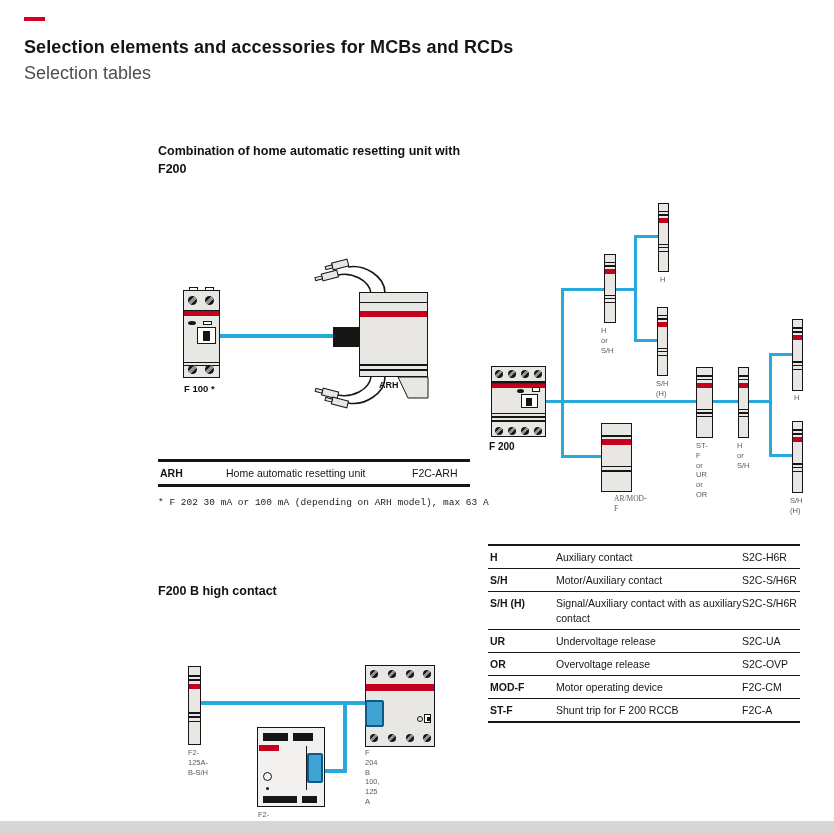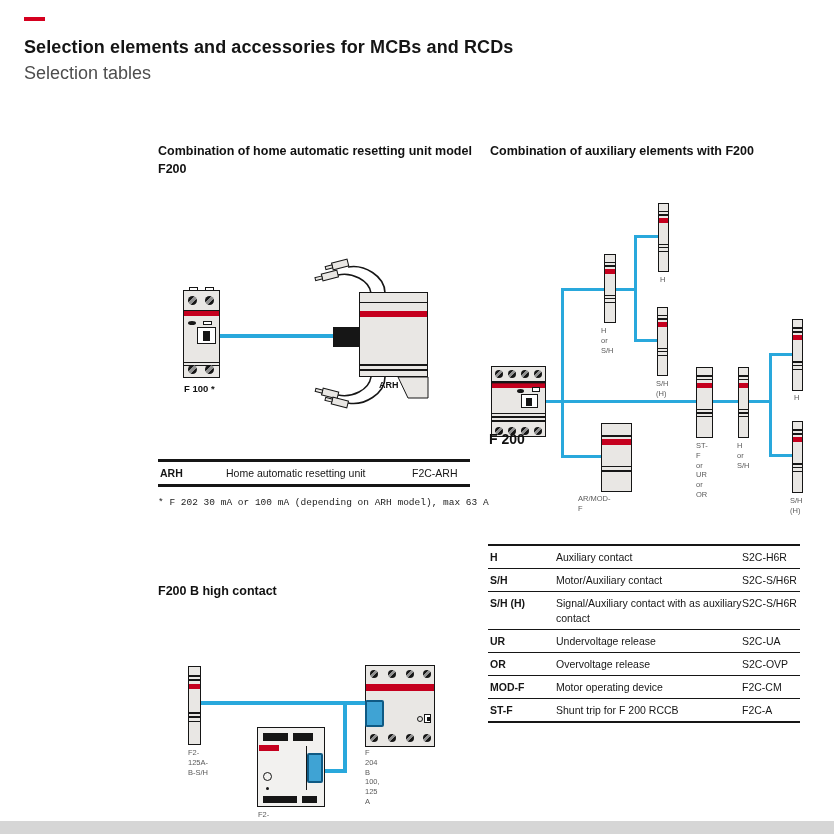--- a/index.html
+++ b/index.html
@@ -49,22 +49,21 @@
 </style>
 </head>
 <body>
 
 <div class="page">
 
   <div class="accent-dash"></div>
   <div class="doc-title">Selection elements and accessories for MCBs and RCDs</div>
   <div class="doc-subtitle">Selection tables</div>
 
-  <div class="sec-h" style="left:158px;top:143px;width:320px;">Combination of home automatic resetting unit model F200</div>
-  <div class="sec-h" style="left:490px;top:143px;width:330px;">Combination of auxiliary elements with F200</div>
+  <div class="sec-h" style="left:158px;top:143px;width:320px;">Combination of home automatic resetting unit with F200</div>
 
   <div class="abs" style="left:0;top:0;">
 
     <div class="blue-h" style="left:220px;top:334px;width:116px;height:4px;"></div>
 
     <div class="blackbar" style="left:333px;top:327px;width:27px;height:20px;"></div>
 
     <svg class="abs" style="left:290px;top:240px;" width="150" height="180" viewBox="0 0 150 180">
       <path d="M81 53 C79 40 62 32 48 35" fill="none" stroke="#161616" stroke-width="1.6"></path>
       <path d="M95 53 C95 36 74 24 58 27" fill="none" stroke="#161616" stroke-width="1.6"></path>
@@ -184,21 +183,21 @@
       <div class="blackbar" style="left:25px;top:22px;width:7px;height:4px;border-radius:50%;"></div>
       <div class="whitebox" style="left:40px;top:20px;width:8px;height:5px;"></div>
       <div class="whitebox" style="left:29px;top:27px;width:17px;height:14px;">
         <div class="blackbar" style="left:4px;top:2.5px;width:6px;height:8px;"></div>
       </div>
       <div class="screw" style="left:3px;top:60px;"></div>
       <div class="screw" style="left:16px;top:60px;"></div>
       <div class="screw" style="left:29px;top:60px;"></div>
       <div class="screw" style="left:42px;top:60px;"></div>
     </div>
-    <div class="blabel" style="left:489px;top:431px;font-size:14px;">F 200</div>
+    <div class="blabel" style="left:489px;top:441px;font-size:10px;">F 200</div>
 
     <div class="slim" style="left:658px;top:203px;height:69px;"></div>
     <div class="dlabel" style="left:660px;top:275px;">H</div>
 
     <div class="slim" style="left:604px;top:254px;width:12px;height:69px;"></div>
     <div class="dlabel" style="left:601px;top:326px;">H
 or
 S/H</div>
 
     <div class="slim" style="left:657px;top:307px;height:69px;"></div>
@@ -218,21 +217,21 @@
 S/H</div>
 
     <div class="slim" style="left:792px;top:319px;height:72px;"></div>
     <div class="dlabel" style="left:794px;top:393px;">H</div>
 
     <div class="slim" style="left:792px;top:421px;height:72px;"></div>
     <div class="dlabel" style="left:790px;top:496px;">S/H
 (H)</div>
 
     <div class="armod" style="left:601px;top:423px;width:31px;height:69px;"></div>
-    <div class="dlabel" style="left:578px;top:494px;">AR/MOD-F</div>
+    <div class="dlabel" style="left:614px;top:494px;font-family:Liberation Serif, serif;">AR/MOD-F</div>
   </div>
 
   <div class="tbl tbl-right" style="left:488px;top:544px;">
     <div class="trow">
       <span class="tcode">H</span>
       <span>Auxiliary contact</span>
       <span>S2C-H6R</span>
     </div>
     <div class="trow">
       <span class="tcode">S/H</span>

